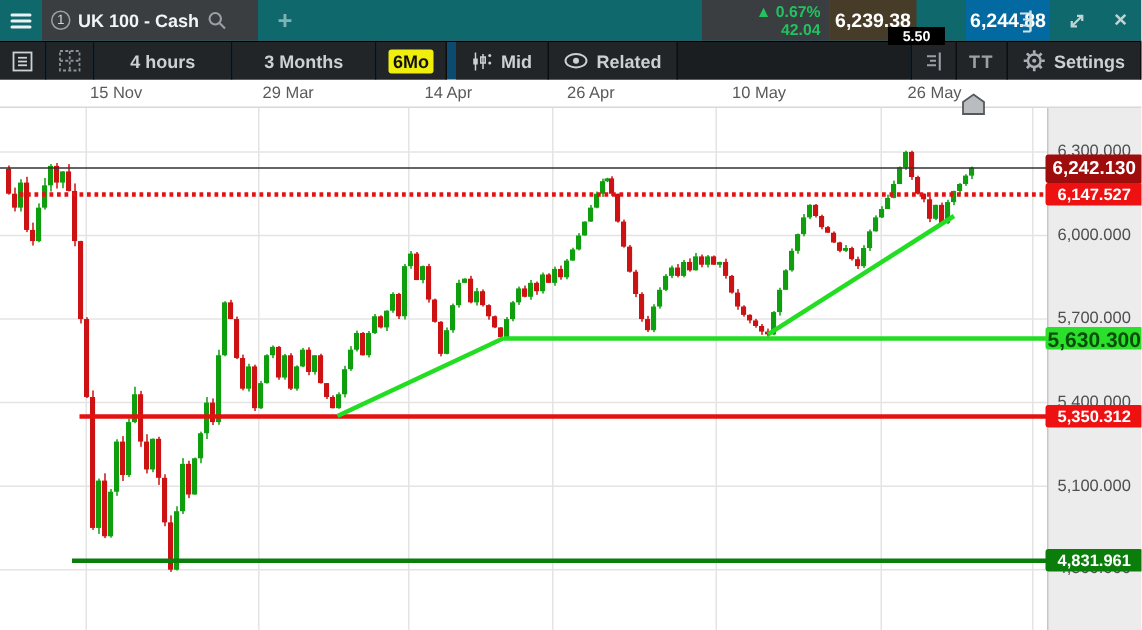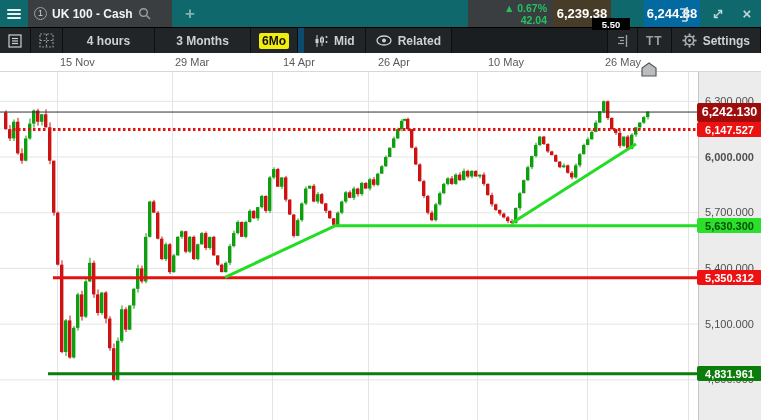--- a/index.html
+++ b/index.html
@@ -521,28 +521,28 @@
         <line x1="13" y1="129.60915366666666" x2="698" y2="129.60915366666666" stroke="#e41111" stroke-width="3" stroke-dasharray="2.5,2.5"></line>
         <line x1="336" y1="225.64096666666663" x2="698" y2="225.64096666666663" stroke="#22dd22" stroke-width="3"></line>
         <line x1="53" y1="277.62540533333333" x2="698" y2="277.62540533333333" stroke="#e41111" stroke-width="3"></line>
         <line x1="48" y1="373.86590766666666" x2="698" y2="373.86590766666666" stroke="#0b7d0b" stroke-width="3"></line>
         <line x1="225" y1="277.312" x2="336" y2="225.32533333333333" stroke="#22dd22" stroke-width="3"></line>
         <line x1="512" y1="222.91166666666666" x2="636" y2="144.00333333333333" stroke="#22dd22" stroke-width="3"></line>
         <line x1="0" y1="112.04452999999998" x2="698" y2="112.04452999999998" stroke="#323232" stroke-width="1"></line>
       </svg>
     <div id="axis-strip">
         <div class="ytick" style="top: 22.8px;">6,300.000</div>
-        <div class="ytick" style="top: 78.5px; font-weight: bold;">6,000.000</div>
+        <div class="ytick" style="top: 78.5px;">6,000.000</div>
         <div class="ytick" style="top: 134.2px;">5,700.000</div>
         <div class="ytick" style="top: 189.9px;">5,400.000</div>
         <div class="ytick" style="top: 245.6px;">5,100.000</div>
         <div class="ytick" style="top: 301.3px;">4,800.000</div>
         <div class="pbadge" style="top: 30.5445px; height: 19px; background: rgb(158, 12, 12); color: rgb(255, 255, 255); font-size: 12.5px; font-weight: bold;">6,242.130</div>
         <div class="pbadge" style="top: 50.1092px; height: 15px; background: rgb(238, 17, 17); color: rgb(255, 255, 255); font-size: 11px; font-weight: bold;">6,147.527</div>
-        <div class="pbadge" style="top: 146.141px; height: 15px; background: rgb(42, 224, 42); color: rgb(10, 77, 10); font-size: 11px; font-weight: bold;">5,630.300</div>
+        <div class="pbadge" style="top: 146.141px; height: 15px; background: rgb(42, 224, 42); color: rgb(10, 77, 10); font-size: 14px; font-weight: bold;">5,630.300</div>
         <div class="pbadge" style="top: 198.125px; height: 15px; background: rgb(238, 17, 17); color: rgb(255, 255, 255); font-size: 11px; font-weight: bold;">5,350.312</div>
         <div class="pbadge" style="top: 294.366px; height: 15px; background: rgb(11, 125, 11); color: rgb(255, 255, 255); font-size: 11px; font-weight: bold;">4,831.961</div>
       </div>
     <svg id="marker" width="16" height="15" viewBox="0 0 16 15" style="left: 641px; top: 9px;">
       <path d="M8 1 L15 6 L15 14 L1 14 L1 6 Z" fill="#b9bdc0" stroke="#55595d" stroke-width="1.2"></path>
     </svg>
   </div>
 
 </div>
 

